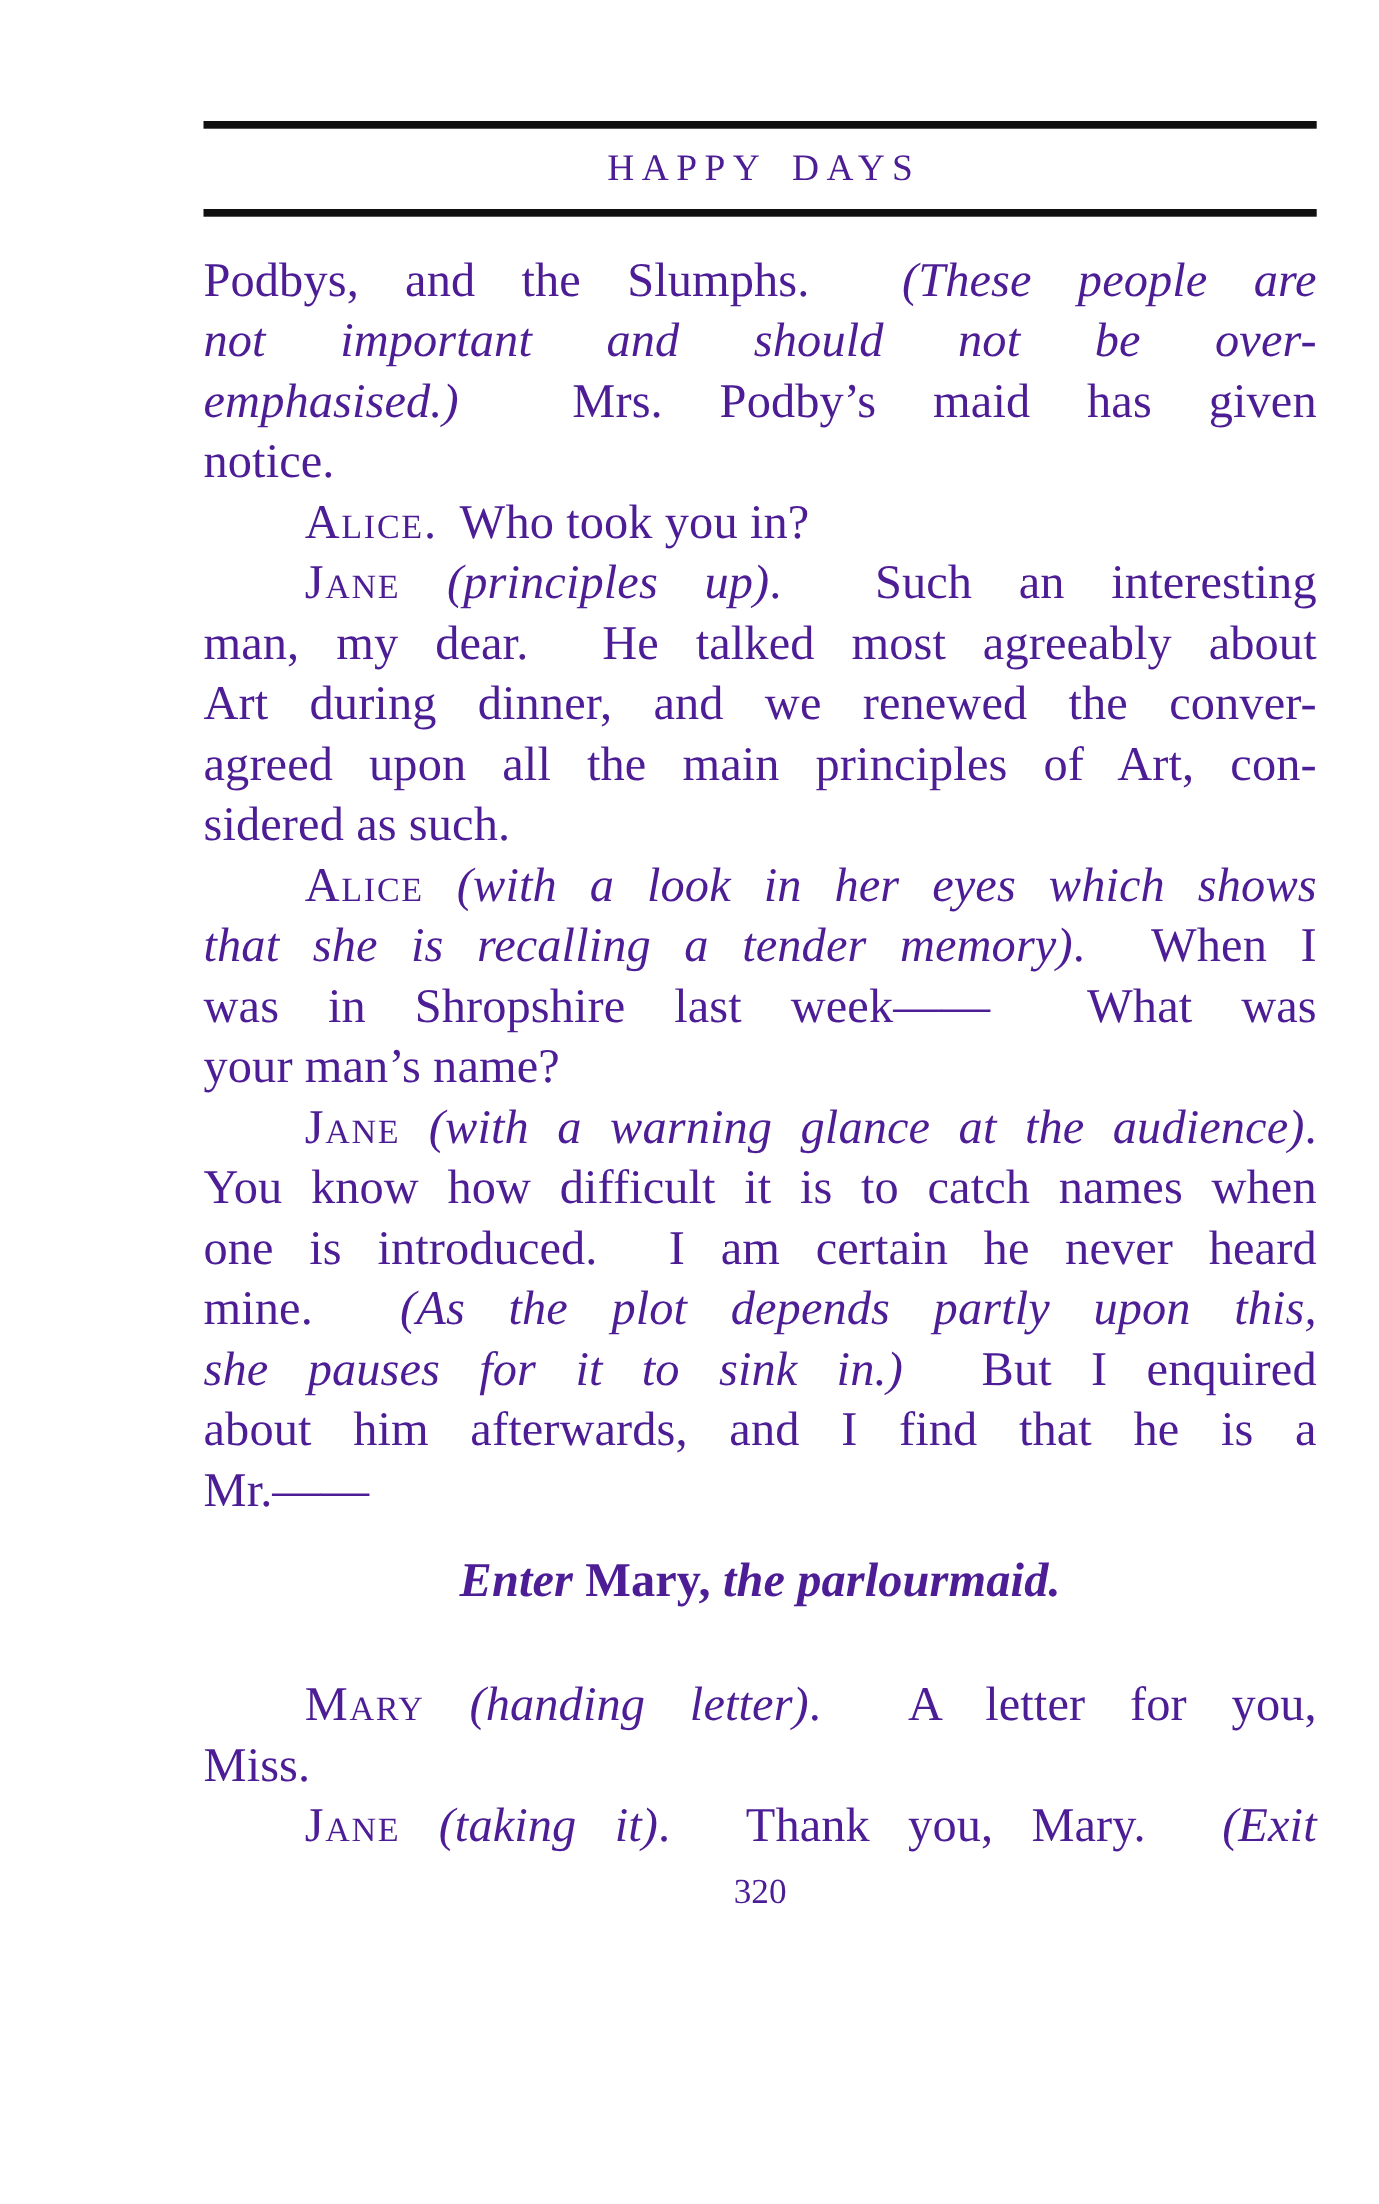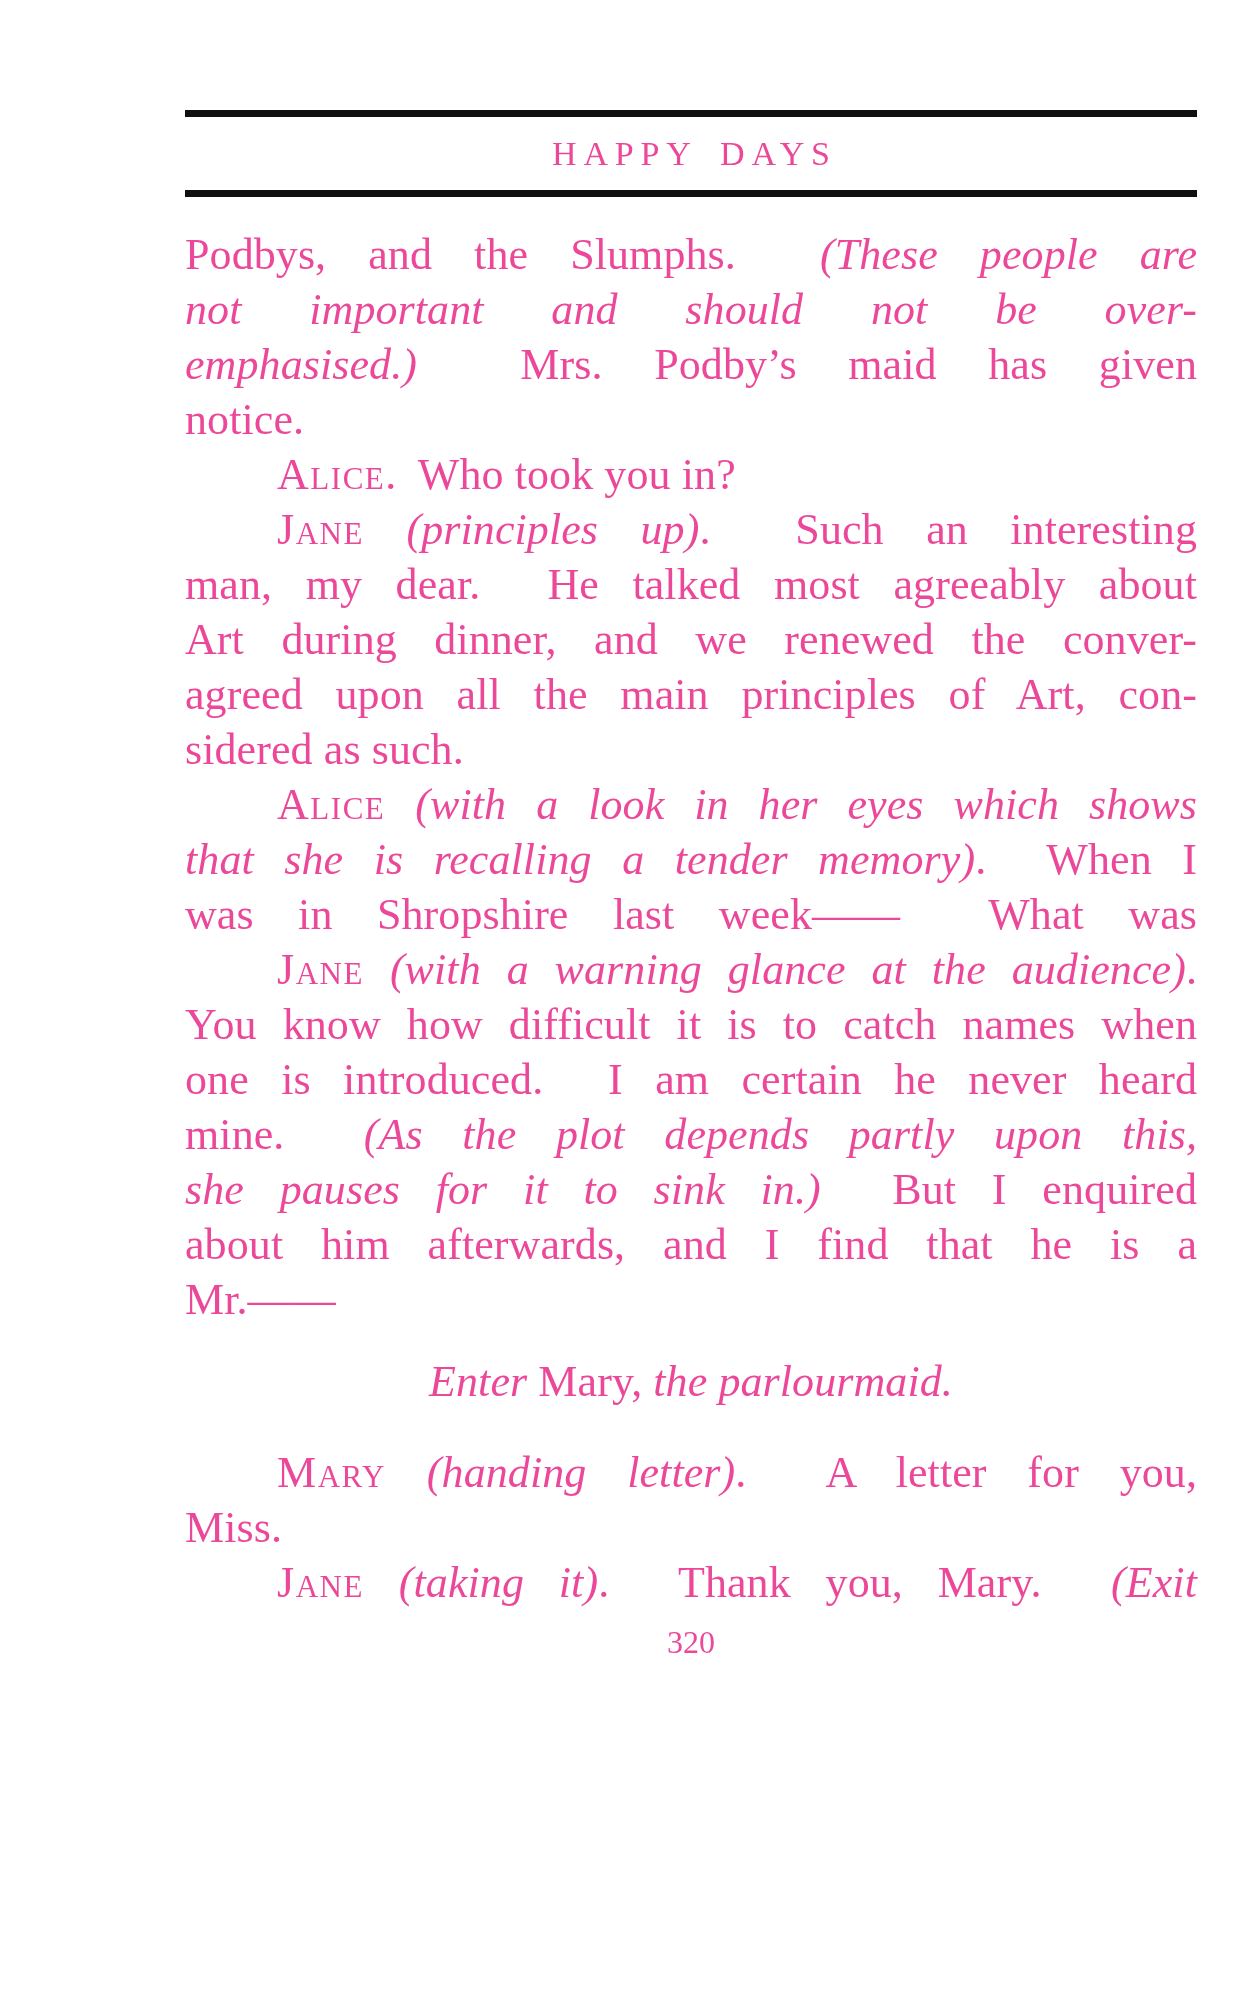--- a/index.html
+++ b/index.html
@@ -5,21 +5,21 @@
   html, body {
     margin: 0;
     padding: 0;
     background: #ffffff;
   }
   .sheet {
     position: relative;
     width: 1254px;
     height: 2004px;
     background: #ffffff;
-    color: #ec4899;
+    color: #4c1d95;
     font-family: "Liberation Serif", "DejaVu Serif", serif;
     overflow: hidden;
   }
   .content {
     position: absolute;
     left: 185px;
     top: 0;
     width: 1012px;
   }
   .rule {
@@ -43,21 +43,21 @@
   .line {
     font-size: 44px;
     line-height: 55px;
     white-space: pre-wrap;
     letter-spacing: 0.002em;
   }
   .line.j { text-align: justify; text-align-last: justify; }
   .line.l { text-align: left; text-align-last: left; }
   .line.c { text-align: center; text-align-last: center; }
   .line.ind { text-indent: 44px; }
-  .line.stage { margin-top: 27px; margin-bottom: 36px; }
+  .line.stage { margin-top: 27px; margin-bottom: 58px; font-weight: bold; }
   .seg.r { font-style: normal; }
   .seg.i { font-style: italic; }
   .seg.sc { font-variant: small-caps; letter-spacing: 0.035em; margin-left: 48px; }
   .folio {
     margin-top: 12px;
     text-align: center;
     font-size: 32px;
     line-height: 40px;
   }
 </style>
@@ -76,20 +76,21 @@
         <div class="line l"><span class="seg r">notice.</span></div>
         <div class="line l ind"><span class="seg sc">Alice</span><span class="seg r">.  Who took you in?</span></div>
         <div class="line j ind"><span class="seg sc">Jane</span><span class="seg r"> </span><span class="seg i">(principles up)</span><span class="seg r">.  Such an interesting</span></div>
         <div class="line j"><span class="seg r">man, my dear.  He talked most agreeably about</span></div>
         <div class="line j"><span class="seg r">Art during dinner, and we renewed the conver-</span></div>
         <div class="line j"><span class="seg r">agreed upon all the main principles of Art, con-</span></div>
         <div class="line l"><span class="seg r">sidered as such.</span></div>
         <div class="line j ind"><span class="seg sc">Alice</span><span class="seg r"> </span><span class="seg i">(with a look in her eyes which shows</span></div>
         <div class="line j"><span class="seg i">that she is recalling a tender memory)</span><span class="seg r">.  When I</span></div>
         <div class="line j"><span class="seg r">was in Shropshire last week——  What was</span></div>
+        <div class="line l"><span class="seg r">your man’s name?</span></div>
         <div class="line j ind"><span class="seg sc">Jane</span><span class="seg r"> </span><span class="seg i">(with a warning glance at the audience)</span><span class="seg r">.</span></div>
         <div class="line j"><span class="seg r">You know how difficult it is to catch names when</span></div>
         <div class="line j"><span class="seg r">one is introduced.  I am certain he never heard</span></div>
         <div class="line j"><span class="seg r">mine.  </span><span class="seg i">(As the plot depends partly upon this,</span></div>
         <div class="line j"><span class="seg i">she pauses for it to sink in.)</span><span class="seg r">  But I enquired</span></div>
         <div class="line j"><span class="seg r">about him afterwards, and I find that he is a</span></div>
         <div class="line l"><span class="seg r">Mr.——</span></div>
         <div class="line c stage"><span class="seg i">Enter </span><span class="seg r">Mary,</span><span class="seg i"> the parlourmaid.</span></div>
         <div class="line j ind"><span class="seg sc">Mary</span><span class="seg r"> </span><span class="seg i">(handing letter)</span><span class="seg r">.  A letter for you,</span></div>
         <div class="line l"><span class="seg r">Miss.</span></div>

